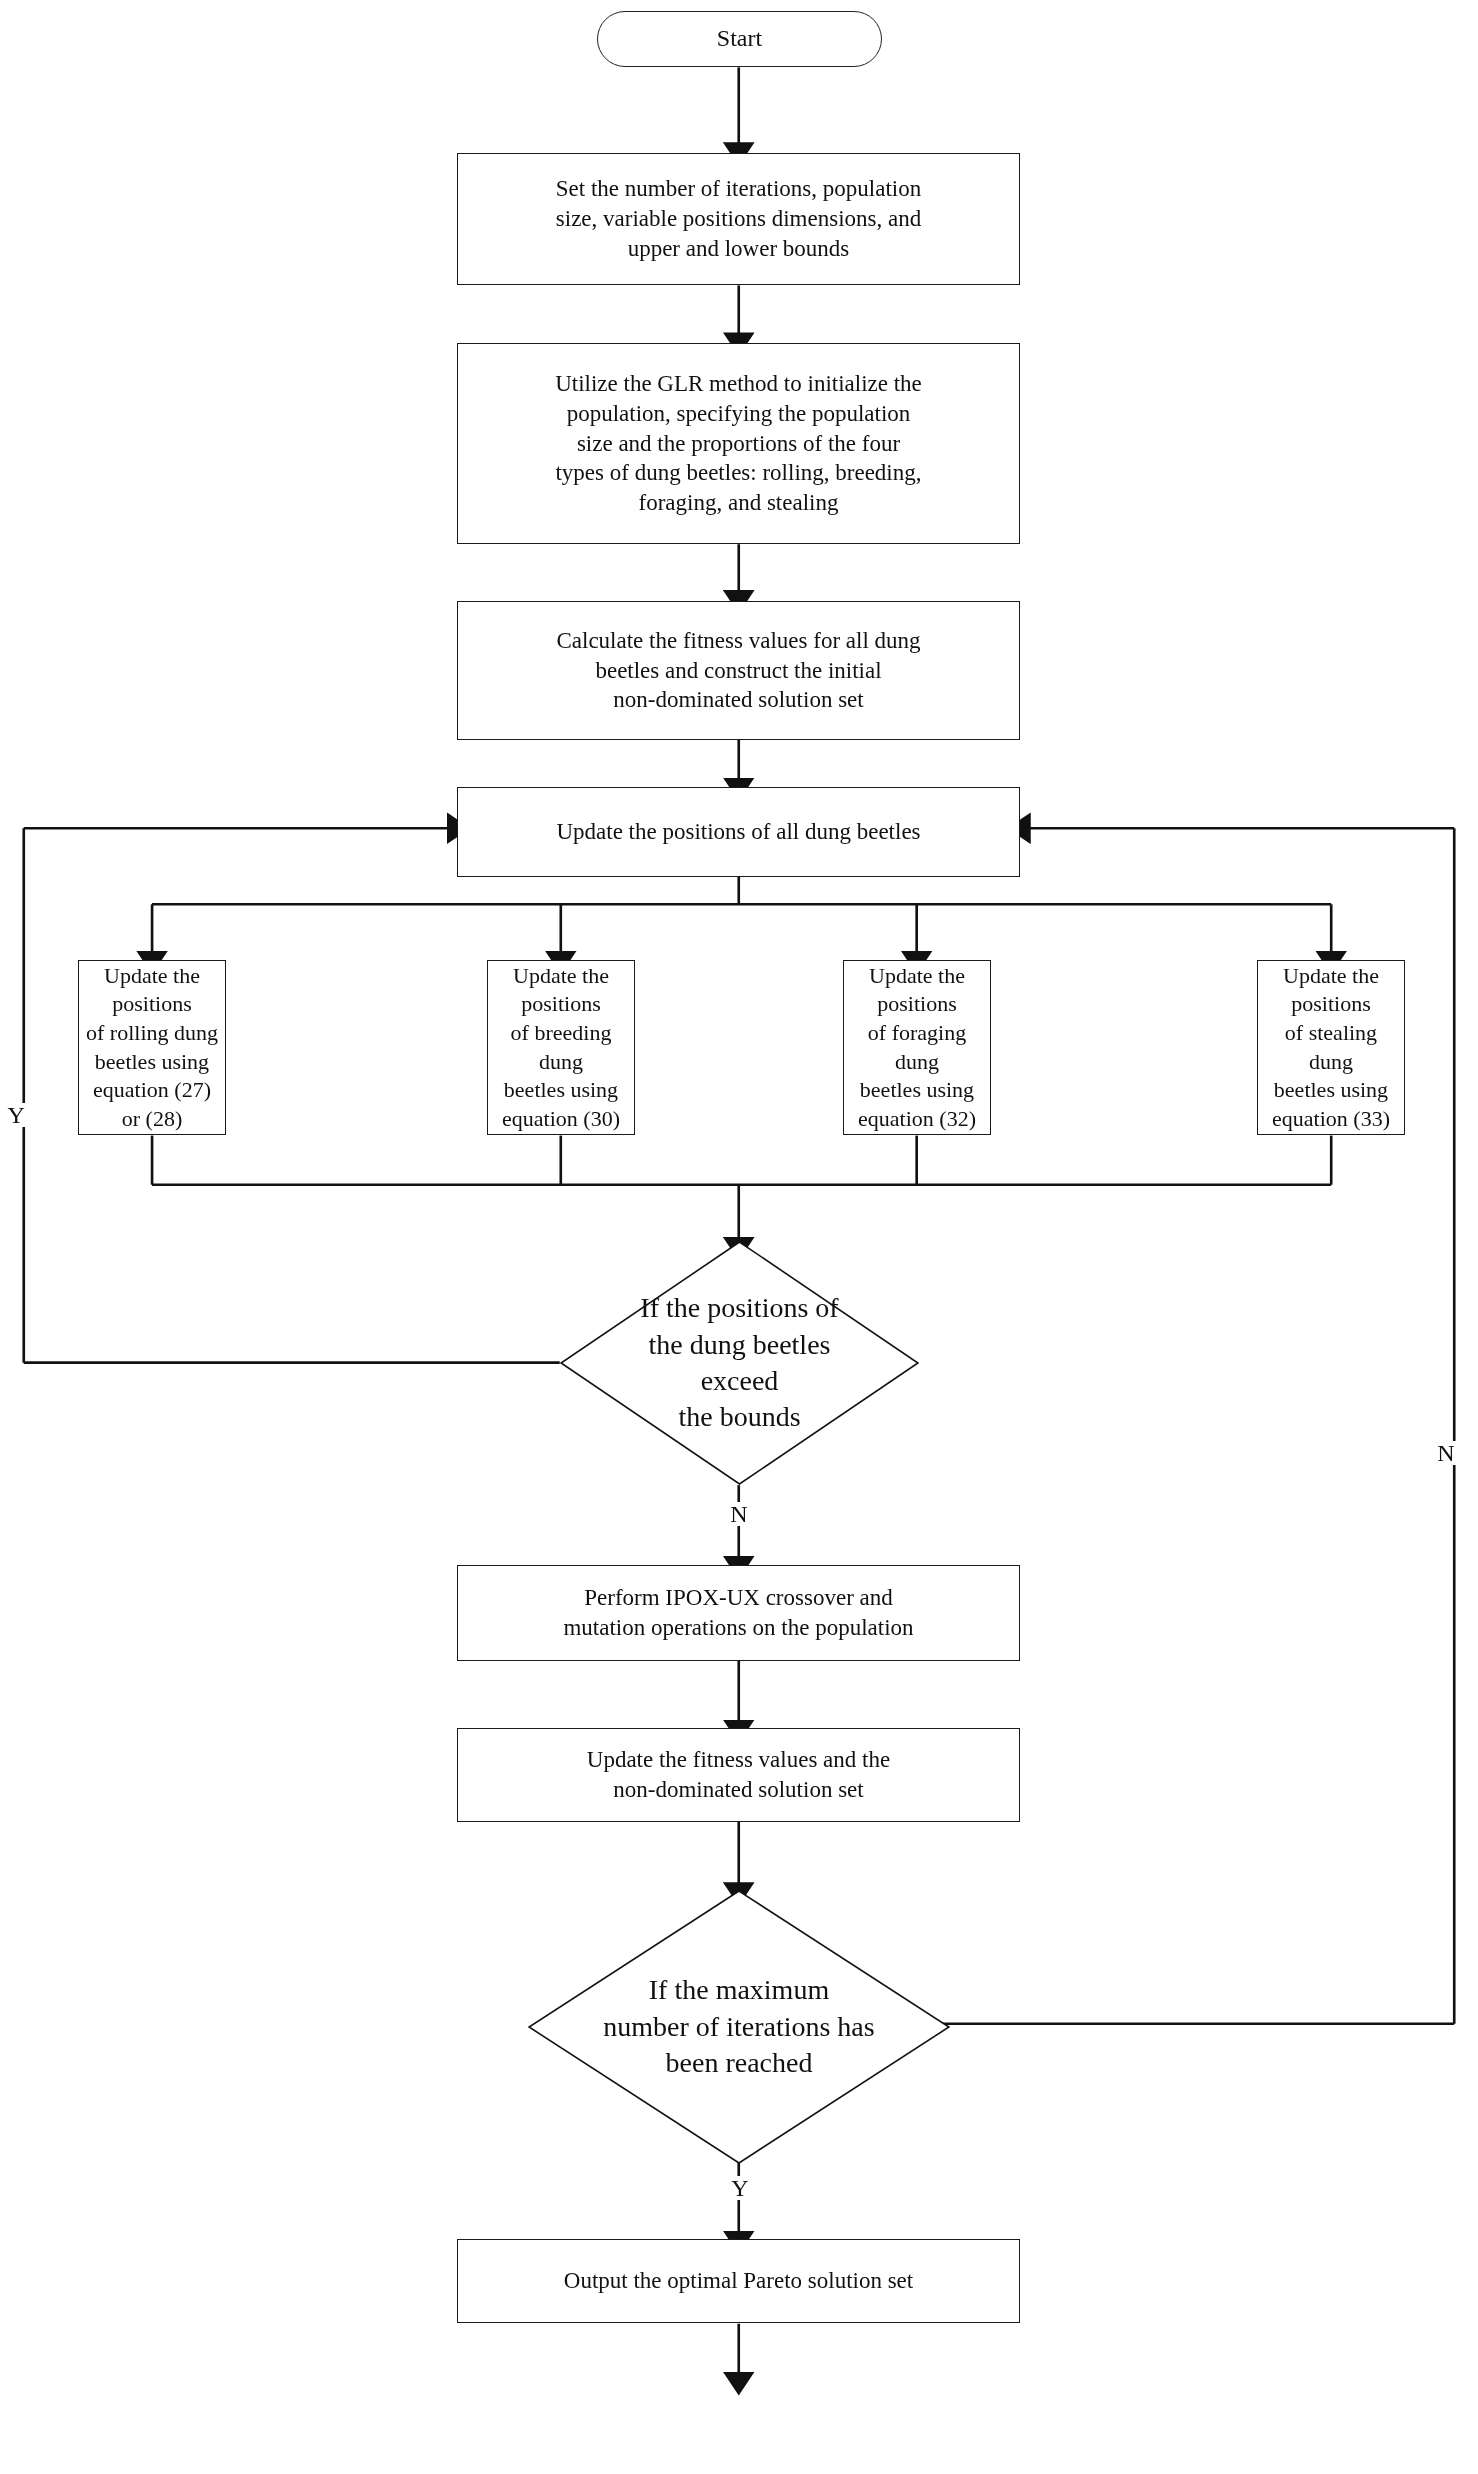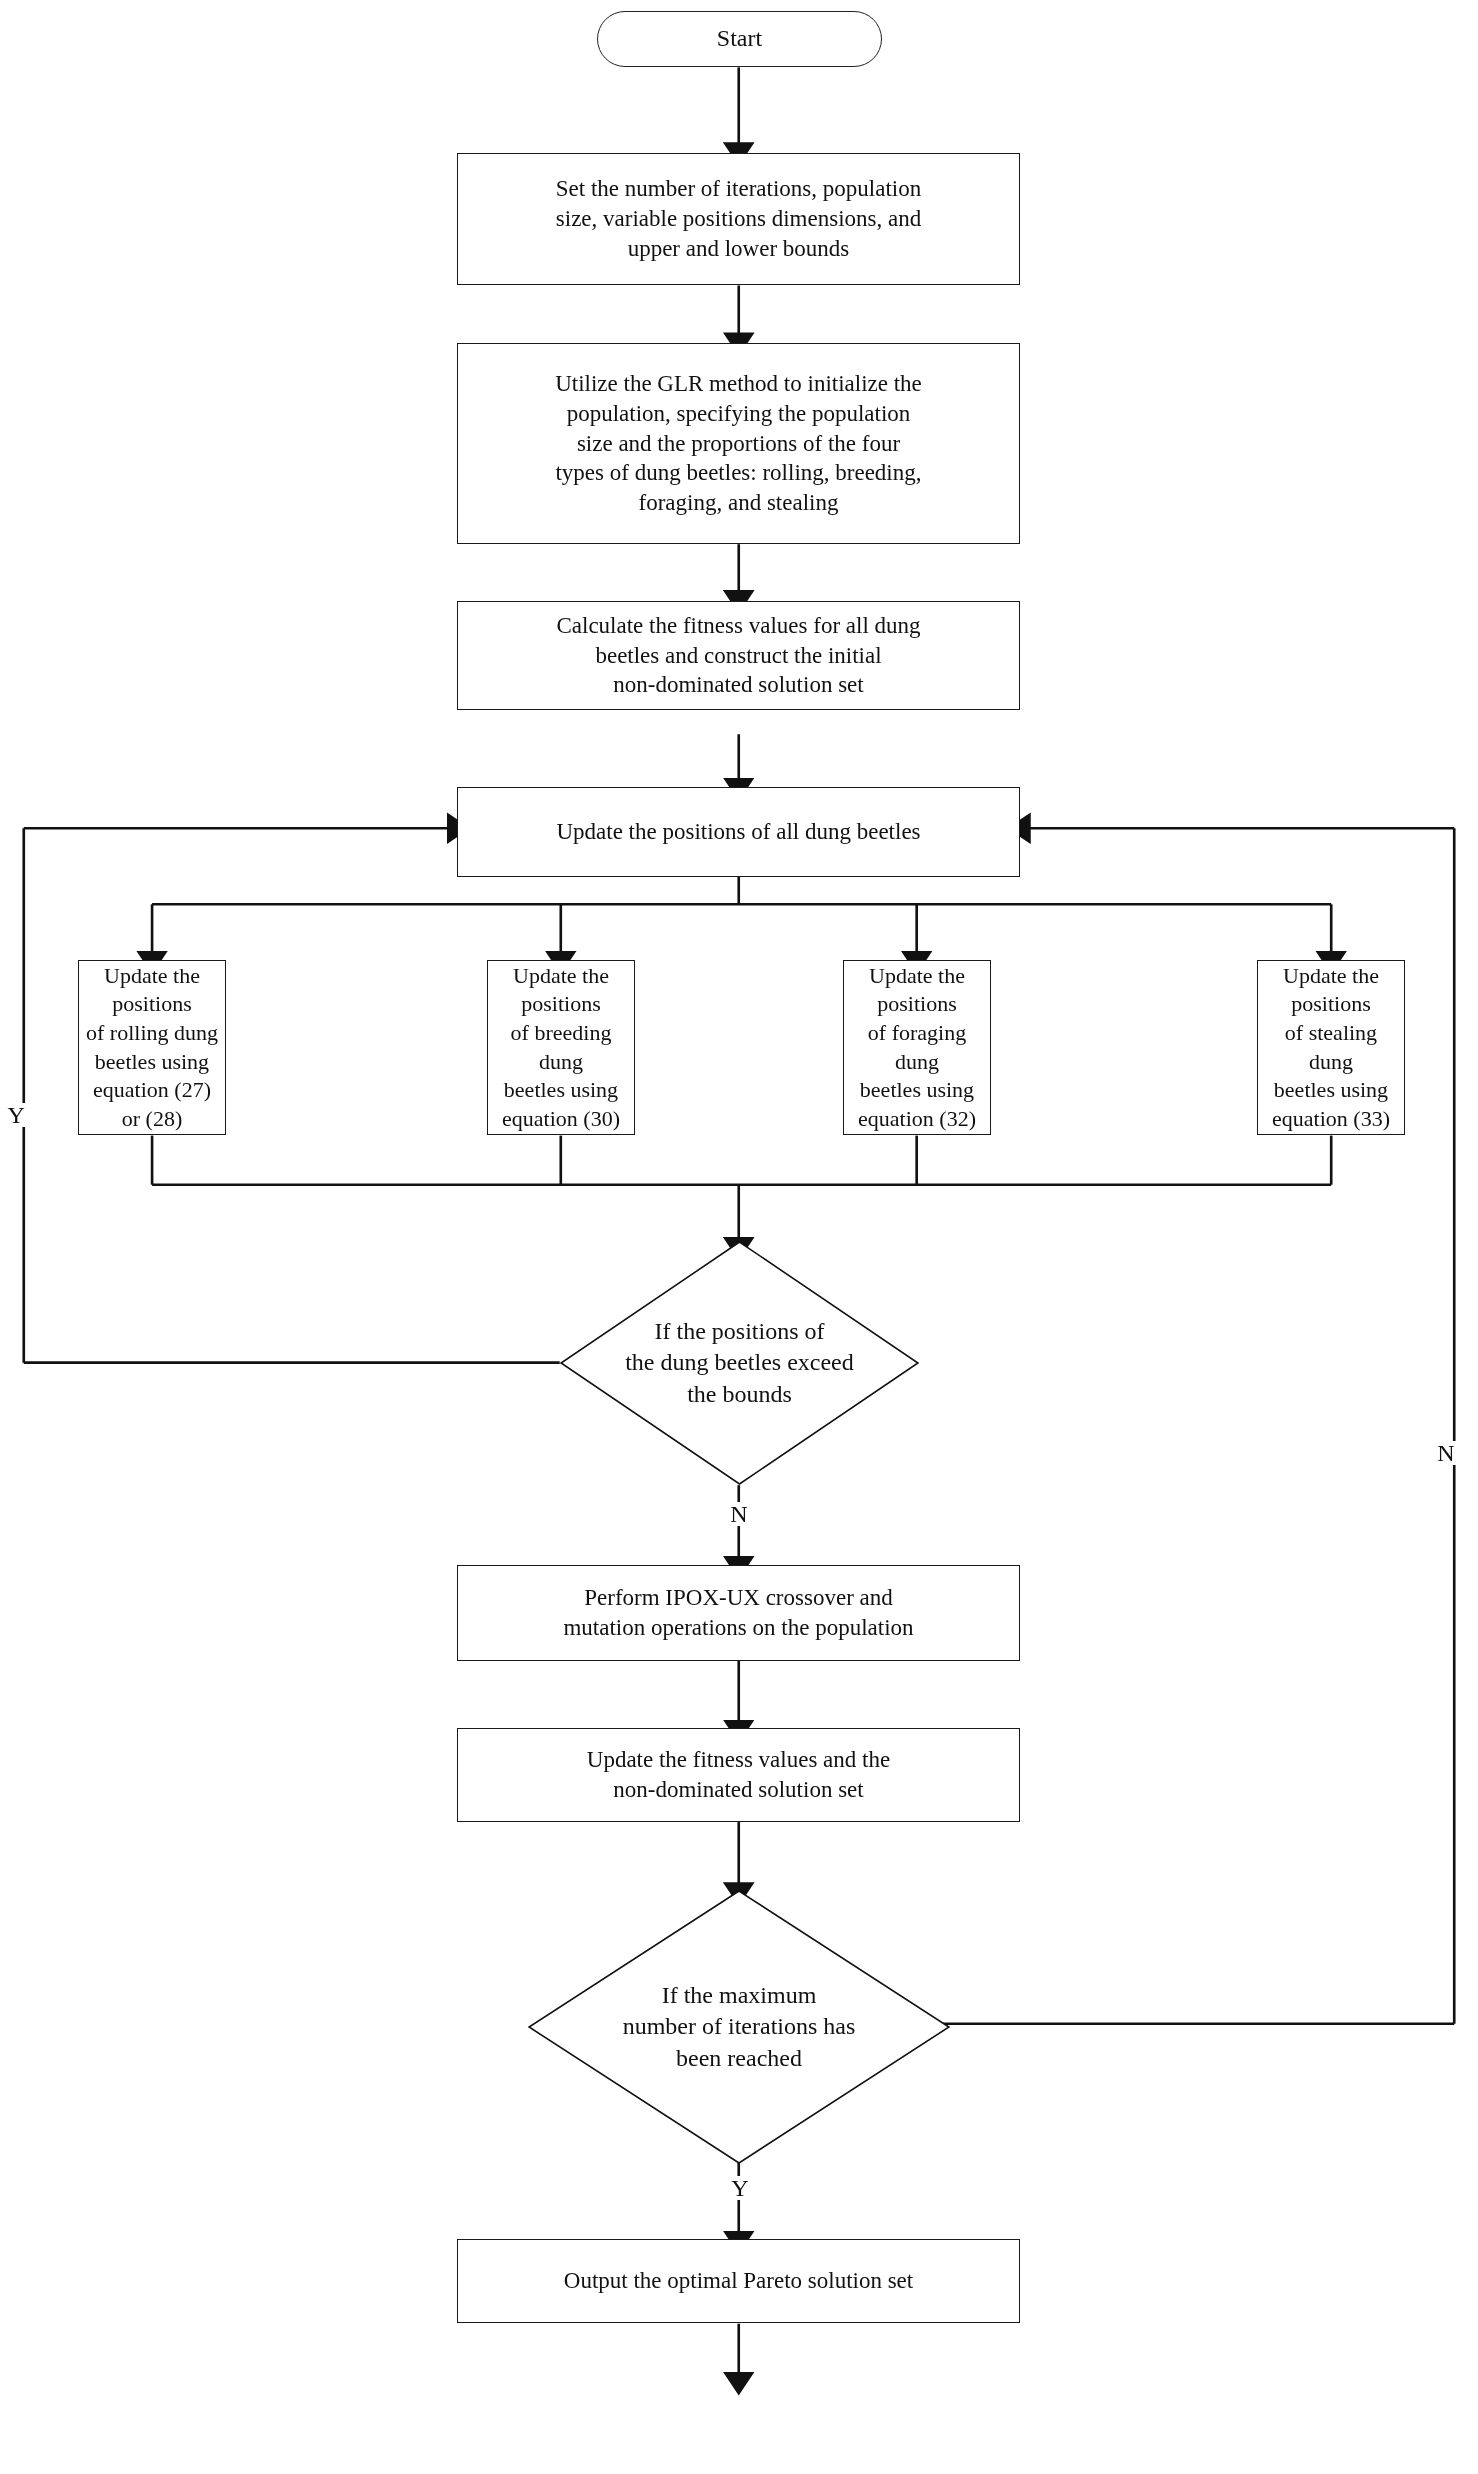--- a/index.html
+++ b/index.html
@@ -7,21 +7,21 @@
          font-family:"Liberation Serif","DejaVu Serif",serif;color:#111;}
   svg.wires{position:absolute;left:0;top:0;width:1478px;height:2475px;}
   .node{position:absolute;box-sizing:border-box;display:flex;align-items:center;
         justify-content:center;text-align:center;background:#fff;border:1.6px solid #1a1a1a;
         line-height:1.30;color:#111;}
   .node.proc{font-size:23px;padding:5.3px 9.5px;}
   .node.small{font-size:22px;padding:4.2px 5.3px;}
   .node.term{border-radius:528px;font-size:24px;border:1.6px solid #222;}
   .diamond{position:absolute;display:flex;align-items:center;justify-content:center;}
   .diamond .dshape{position:absolute;left:0;top:0;width:100%;height:100%;}
-  .diamond .dtext{position:relative;z-index:2;text-align:center;font-size:24px;line-height:1.30;
+  .diamond .dtext{position:relative;z-index:2;text-align:center;font-size:28px;line-height:1.30;
                   width:70%;color:#111;}
   .edgelabel{position:absolute;font-size:24px;color:#111;background:#fff;
              padding:0 3.2px;line-height:1;}
   .txt span{display:block;}
 </style>
 </head>
 <body>
 
 <div id="stage">
 
@@ -90,21 +90,21 @@
   <div class="node proc txt" style="left:457px;top:343px;width:563px;height:201px;">
     <div>
       <span>Utilize the GLR method to initialize the</span>
       <span>population, specifying the population</span>
       <span>size and the proportions of the four</span>
       <span>types of dung beetles: rolling, breeding,</span>
       <span>foraging, and stealing</span>
     </div>
   </div>
 
-  <div class="node proc txt" style="left:457px;top:601px;width:563px;height:109px;">
+  <div class="node proc txt" style="left:457px;top:601px;width:563px;height:139px;">
     <div>
       <span>Calculate the fitness values for all dung</span>
       <span>beetles and construct the initial</span>
       <span>non-dominated solution set</span>
     </div>
   </div>
 
   <div class="node proc txt" style="left:457px;top:787px;width:563px;height:90px;">
     <div>
       <span>Update the positions of all dung beetles</span>

